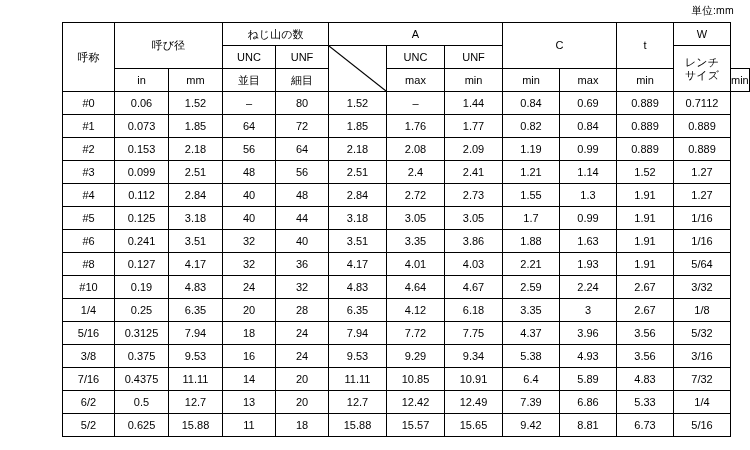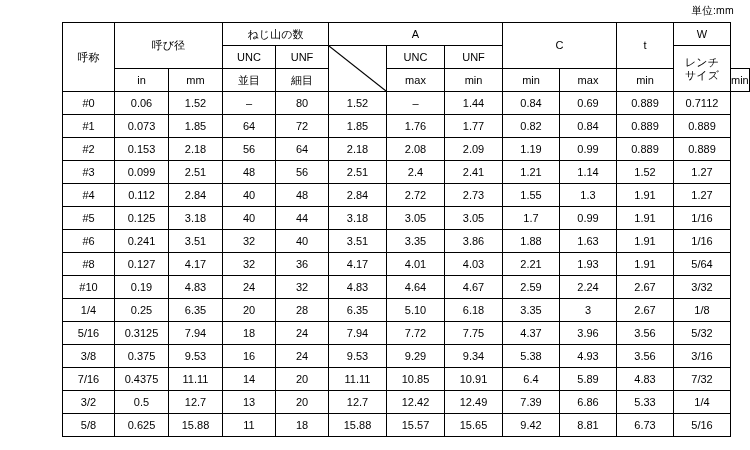--- a/index.html
+++ b/index.html
@@ -264,21 +264,21 @@
           <td>2.67</td>
           <td>3/32</td>
         </tr>
         <tr>
           <td>1/4</td>
           <td>0.25</td>
           <td>6.35</td>
           <td>20</td>
           <td>28</td>
           <td>6.35</td>
-          <td>5.10</td>
+          <td>4.12</td>
           <td>6.18</td>
           <td>3.35</td>
           <td>3</td>
           <td>2.67</td>
           <td>1/8</td>
         </tr>
         <tr>
           <td>5/16</td>
           <td>0.3125</td>
           <td>7.94</td>
@@ -314,35 +314,35 @@
           <td>20</td>
           <td>11.11</td>
           <td>10.85</td>
           <td>10.91</td>
           <td>6.4</td>
           <td>5.89</td>
           <td>4.83</td>
           <td>7/32</td>
         </tr>
         <tr>
-          <td>3/2</td>
+          <td>6/2</td>
           <td>0.5</td>
           <td>12.7</td>
           <td>13</td>
           <td>20</td>
           <td>12.7</td>
           <td>12.42</td>
           <td>12.49</td>
           <td>7.39</td>
           <td>6.86</td>
           <td>5.33</td>
           <td>1/4</td>
         </tr>
         <tr>
-          <td>5/8</td>
+          <td>5/2</td>
           <td>0.625</td>
           <td>15.88</td>
           <td>11</td>
           <td>18</td>
           <td>15.88</td>
           <td>15.57</td>
           <td>15.65</td>
           <td>9.42</td>
           <td>8.81</td>
           <td>6.73</td>

